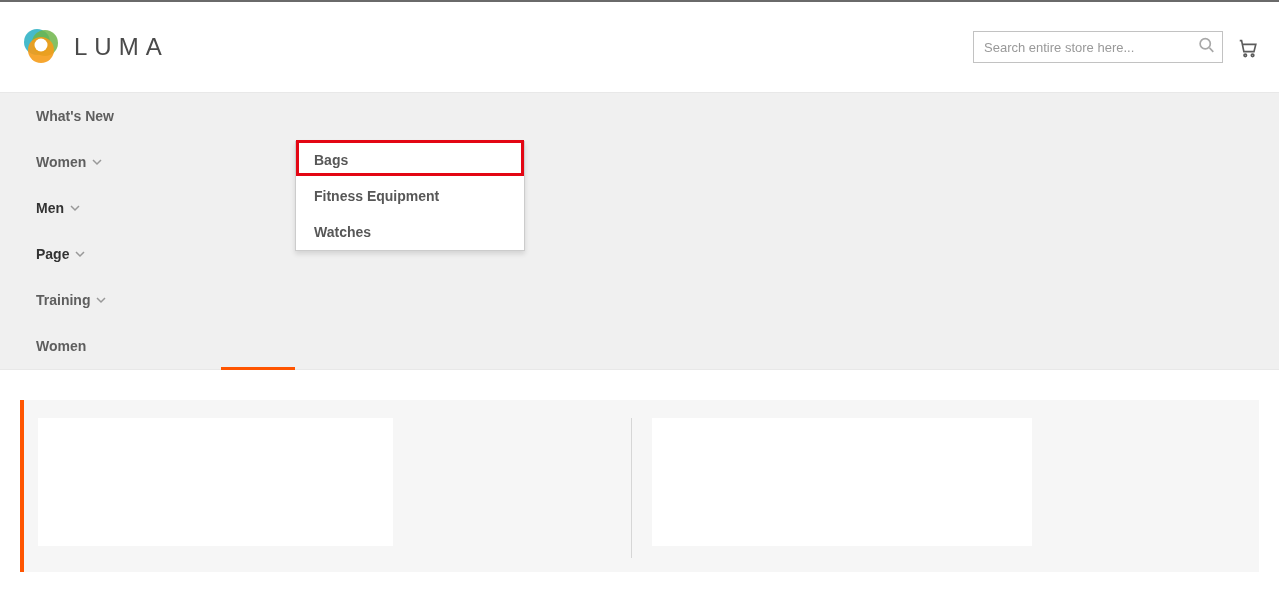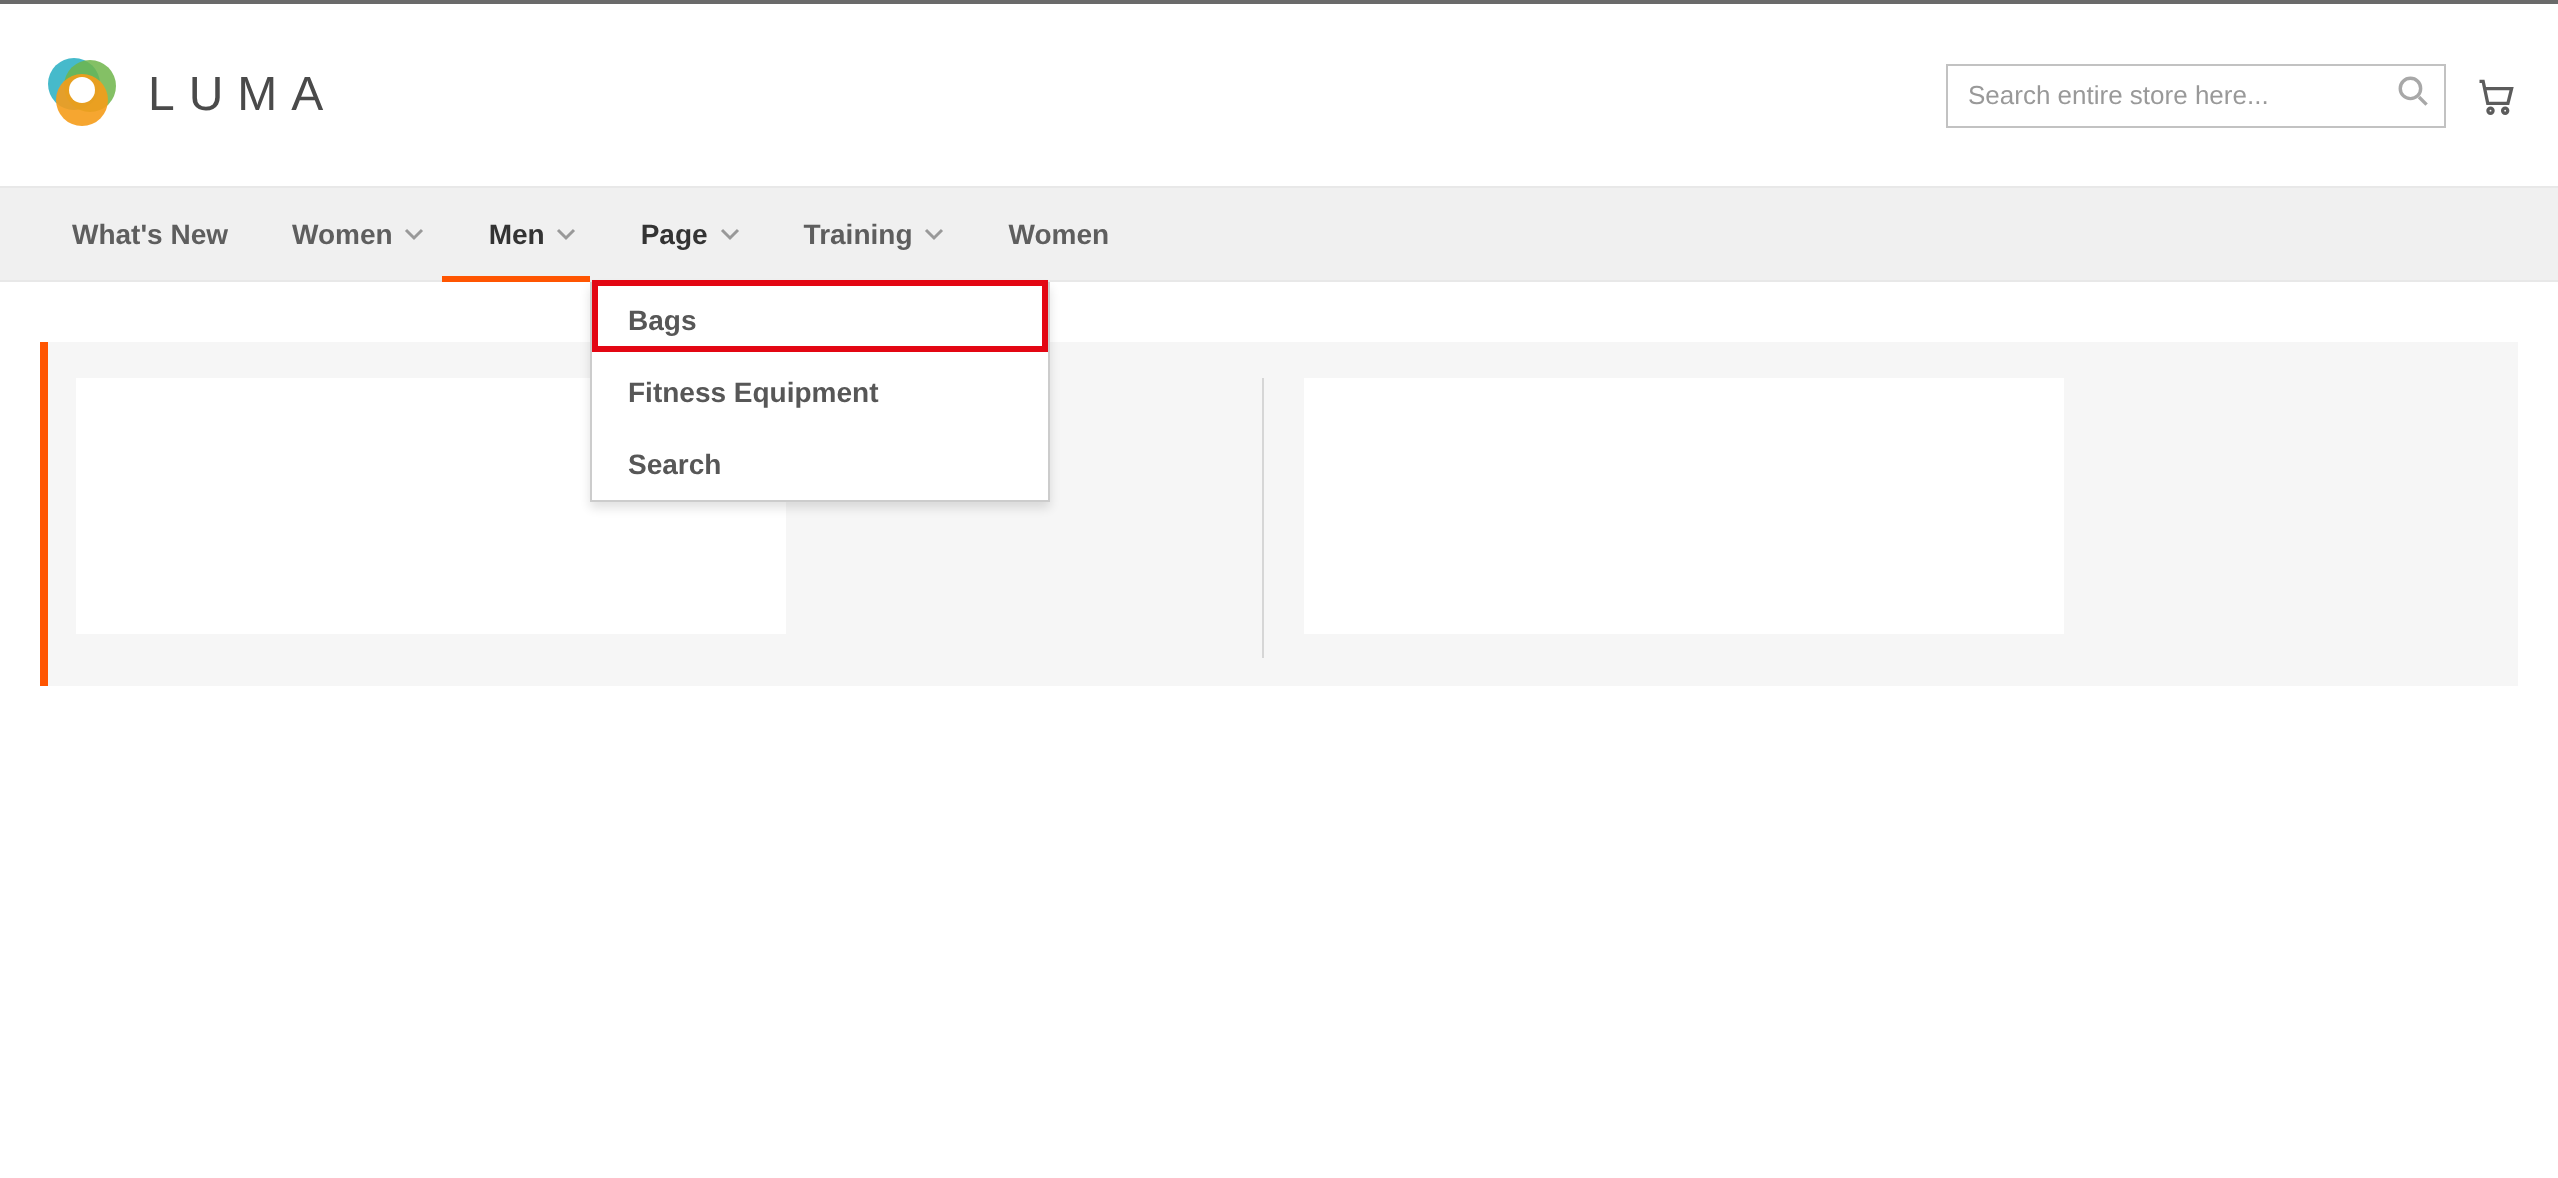--- a/index.html
+++ b/index.html
@@ -61,20 +61,21 @@
     background: #f0f0f0;
     border-top: 1px solid #e8e8e8;
     border-bottom: 1px solid #e8e8e8;
     position: relative;
   }
   .nav-list {
     display: flex;
     list-style: none;
     margin: 0;
     padding: 0 20px;
+    flex-direction: column;
   }
   .nav-item {
     position: relative;
   }
   .nav-link {
     display: flex;
     align-items: center;
     gap: 6px;
     padding: 15px 16px;
     font-size: 14px;
@@ -246,21 +247,21 @@
 </nav>
 
 <div class="dropdown">
   <div class="dropdown-item highlighted">
     <span>Bags</span>
   </div>
   <div class="dropdown-item">
     <span>Fitness Equipment</span>
   </div>
   <div class="dropdown-item">
-    <span>Search</span>
+    <span>Watches</span>
   </div>
 </div>
 <div class="highlight-box"></div>
 
 <div class="content">
   <div class="promo-wrap">
     <div class="promo-card"></div>
     <div class="promo-divider"></div>
     <div class="promo-card right"></div>
   </div>

